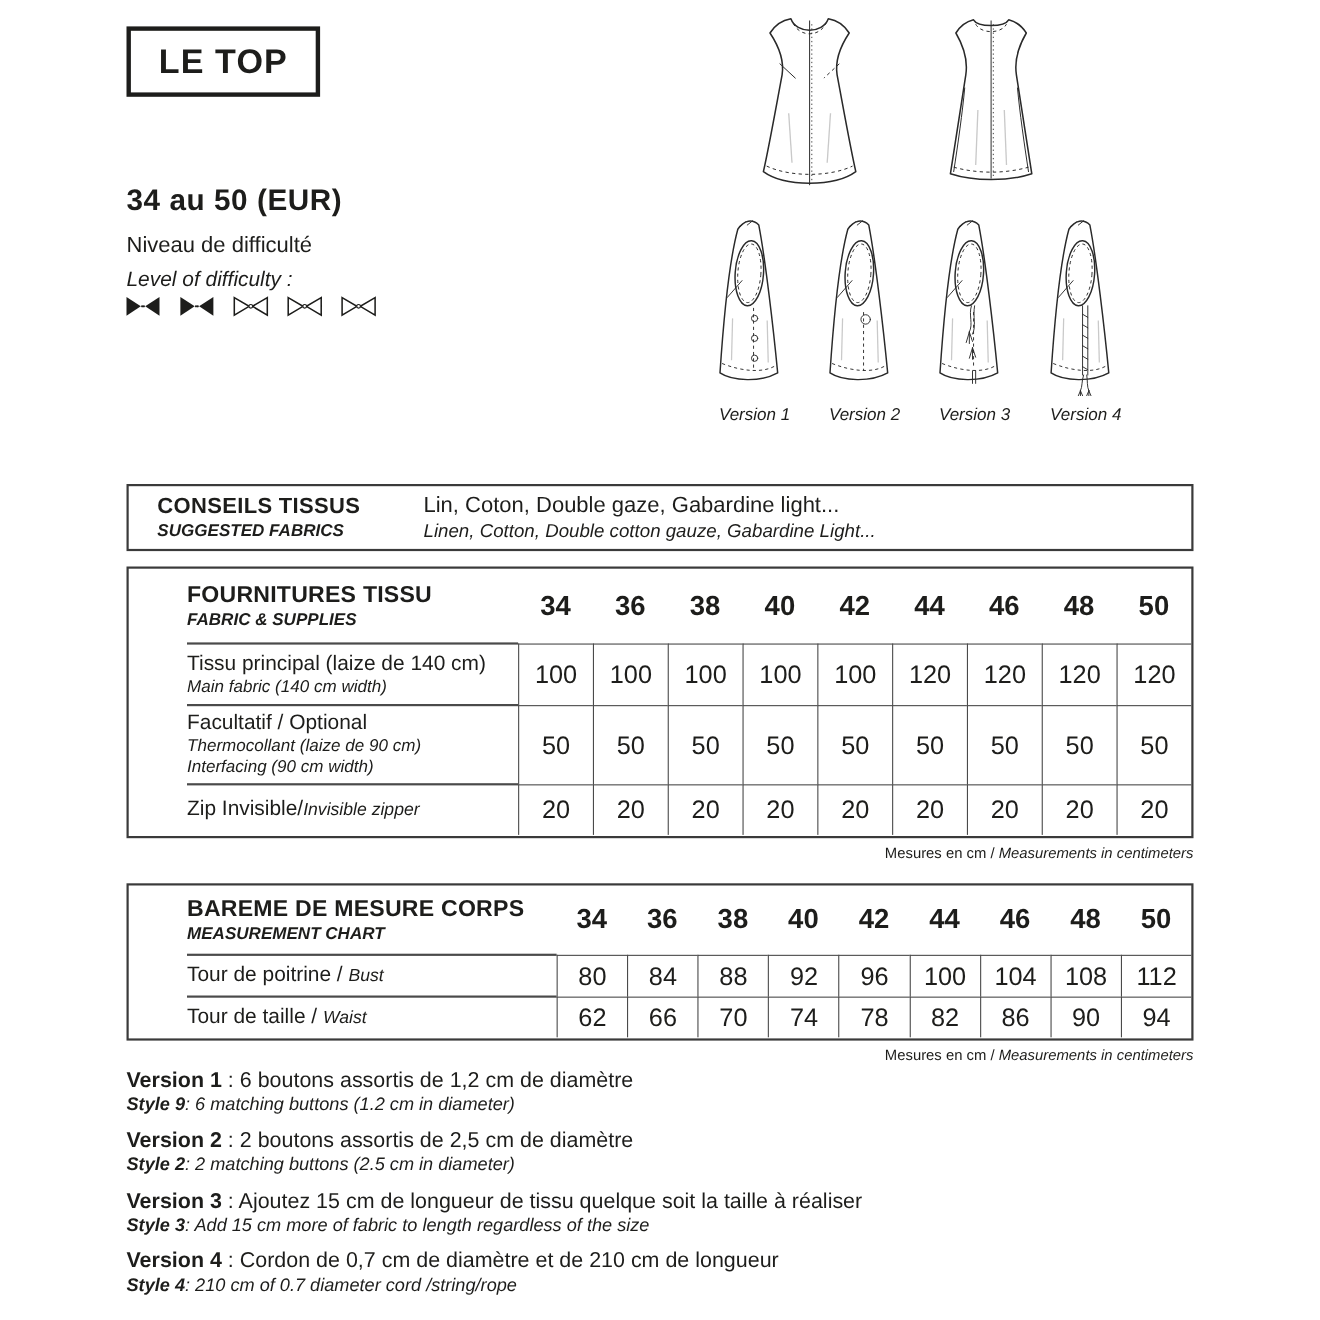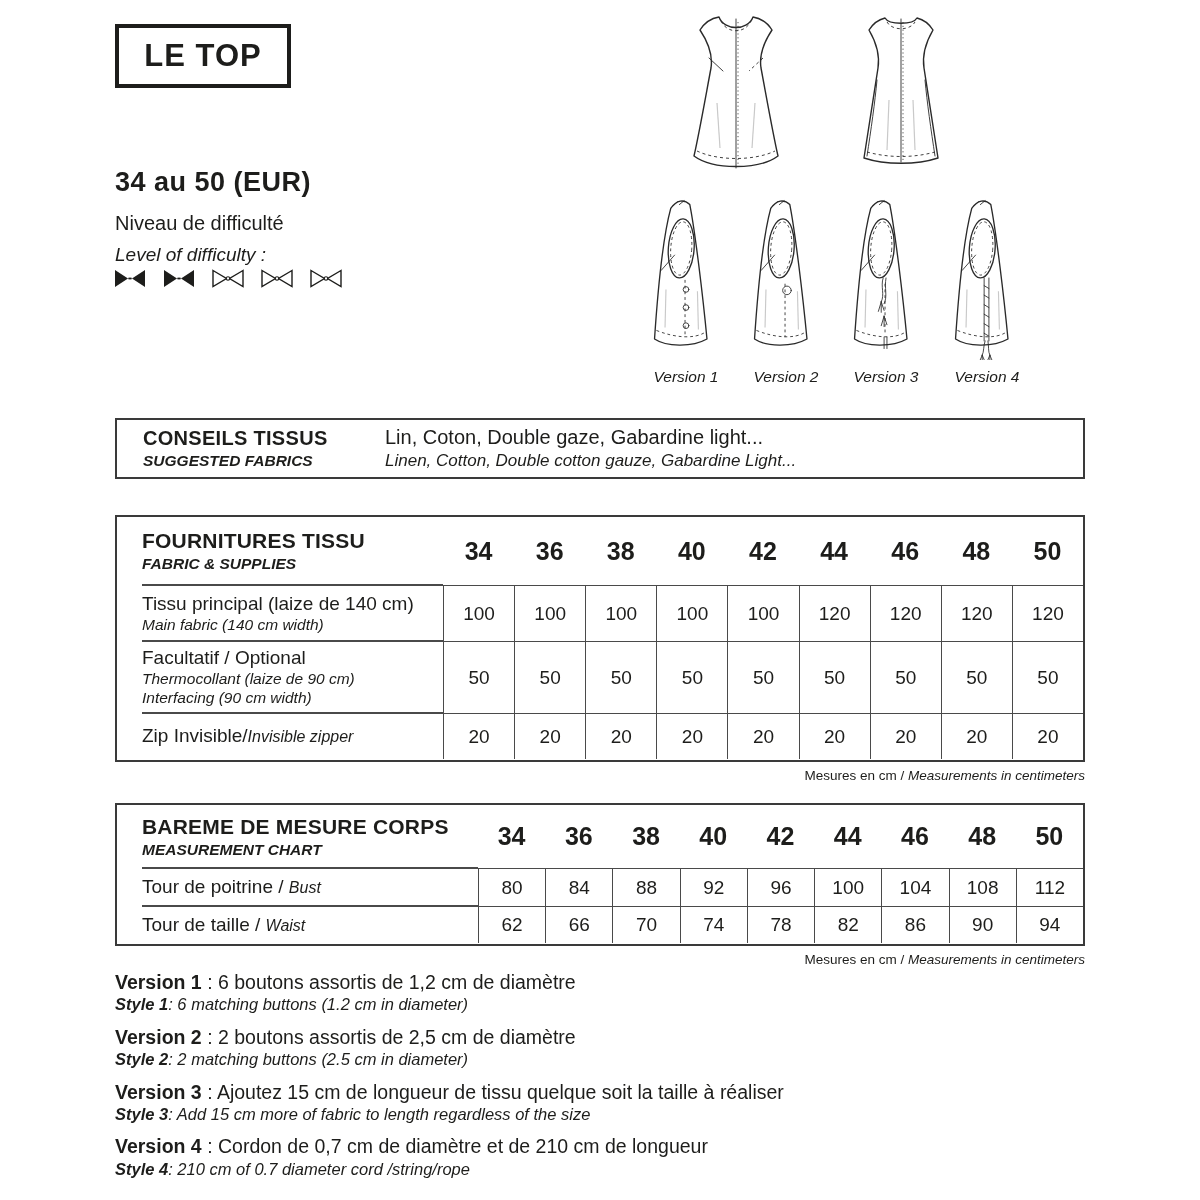--- a/index.html
+++ b/index.html
@@ -36,44 +36,44 @@
   .draw-thin{stroke:#2a2a2a;fill:none;stroke-width:0.9;stroke-linecap:round;}
   .dash{stroke:#2a2a2a;fill:none;stroke-width:0.9;stroke-dasharray:3 3;}
   .dot{stroke:#2a2a2a;fill:none;stroke-width:0.8;stroke-dasharray:1.2 2.6;}
   .crease{stroke:var(--crease);fill:none;stroke-width:1.2;}
 
   .version-block{top:196px;width:120px;text-align:center;}
   .version-label{margin-top:4px;font-size:15.5px;font-style:italic;}
 
   
   .fabrics-box{
-    left:115px;top:418px;width:970px;height:61px;
+    left:115px;top:440px;width:970px;height:61px;
     border:2px solid var(--border);
     display:flex;align-items:center;padding-left:26px;
   }
   .fabrics-titles{width:242px;}
   .fabrics-title-fr{font-size:20px;font-weight:bold;letter-spacing:0.3px;}
   .fabrics-title-en{font-size:15.5px;font-style:italic;font-weight:600;margin-top:2px;}
   .fabrics-list-fr{font-size:20px;}
   .fabrics-list-en{font-size:17px;font-style:italic;margin-top:2px;}
 
   
-  .sheet-table{border:2.5px solid var(--border);display:grid;}
+  .sheet-table{border:2.5px solid var(--border);display:grid;padding-left:28px;}
   .supplies{left:115px;top:515px;width:970px;height:247px;
     grid-template-columns:326px repeat(9,1fr);
     grid-template-rows:68px 56px 72px 46px;}
   .measures{left:115px;top:803px;width:970px;height:143px;
     grid-template-columns:361px repeat(9,1fr);
     grid-template-rows:63px 38px 37px;}
   .cell{display:flex;align-items:center;justify-content:center;position:relative;}
   .cell-label{justify-content:flex-start;flex-direction:column;align-items:flex-start;padding:2px 8px 2px 25px;justify-content:center;}
   .tbl-title-fr{font-size:21px;font-weight:bold;letter-spacing:0.2px;}
   .tbl-title-en{font-size:15.5px;font-style:italic;font-weight:600;margin-top:2px;}
   .size-num{font-size:25px;font-weight:bold;}
-  .val{font-size:19px;}
+  .val{font-size:23px;}
   .row-fr{font-size:19px;text-align:right;}
   .row-sub{font-size:15.5px;font-style:italic;margin-top:1px;}
   .inline-lbl{font-size:19px;}
   .inline-lbl .it{font-size:16px;font-style:italic;margin-top:28px;}
   .sep-l{border-left:1.5px solid var(--line);}
   .sep-t{border-top:1.5px solid var(--line);}
   .lbl-sep::before{content:"";position:absolute;left:25px;right:0;top:-1px;height:1.5px;background:var(--line);}
 
   .units-note{right:115px;font-size:13.5px;}
   .units-note .it{font-style:italic;}
@@ -342,21 +342,21 @@
     <div class="cell val sep-t sep-l">86</div>
     <div class="cell val sep-t sep-l">90</div>
     <div class="cell val sep-t sep-l">94</div>
   </div>
 
   <div class="abs units-note units-2"><span>Mesures en cm / </span><span class="it">Measurements in centimeters</span></div>
 
   <div class="abs notes">
     <div class="note">
       <div class="note-fr"><span class="b">Version 1</span><span> : 6 boutons assortis de 1,2 cm de diamètre</span></div>
-      <div class="note-en"><span class="b">Style 1</span><span>: 6 matching buttons (1.2 cm in diameter)</span></div>
+      <div class="note-en"><span class="b">Style 9</span><span>: 6 matching buttons (1.2 cm in diameter)</span></div>
     </div>
     <div class="note">
       <div class="note-fr"><span class="b">Version 2</span><span> : 2 boutons assortis de 2,5 cm de diamètre</span></div>
       <div class="note-en"><span class="b">Style 2</span><span>: 2 matching buttons (2.5 cm in diameter)</span></div>
     </div>
     <div class="note">
       <div class="note-fr"><span class="b">Version 3</span><span> : Ajoutez 15 cm de longueur de tissu quelque soit la taille à réaliser</span></div>
       <div class="note-en"><span class="b">Style 3</span><span>: Add 15 cm more of fabric to length regardless of the size</span></div>
     </div>
     <div class="note">

